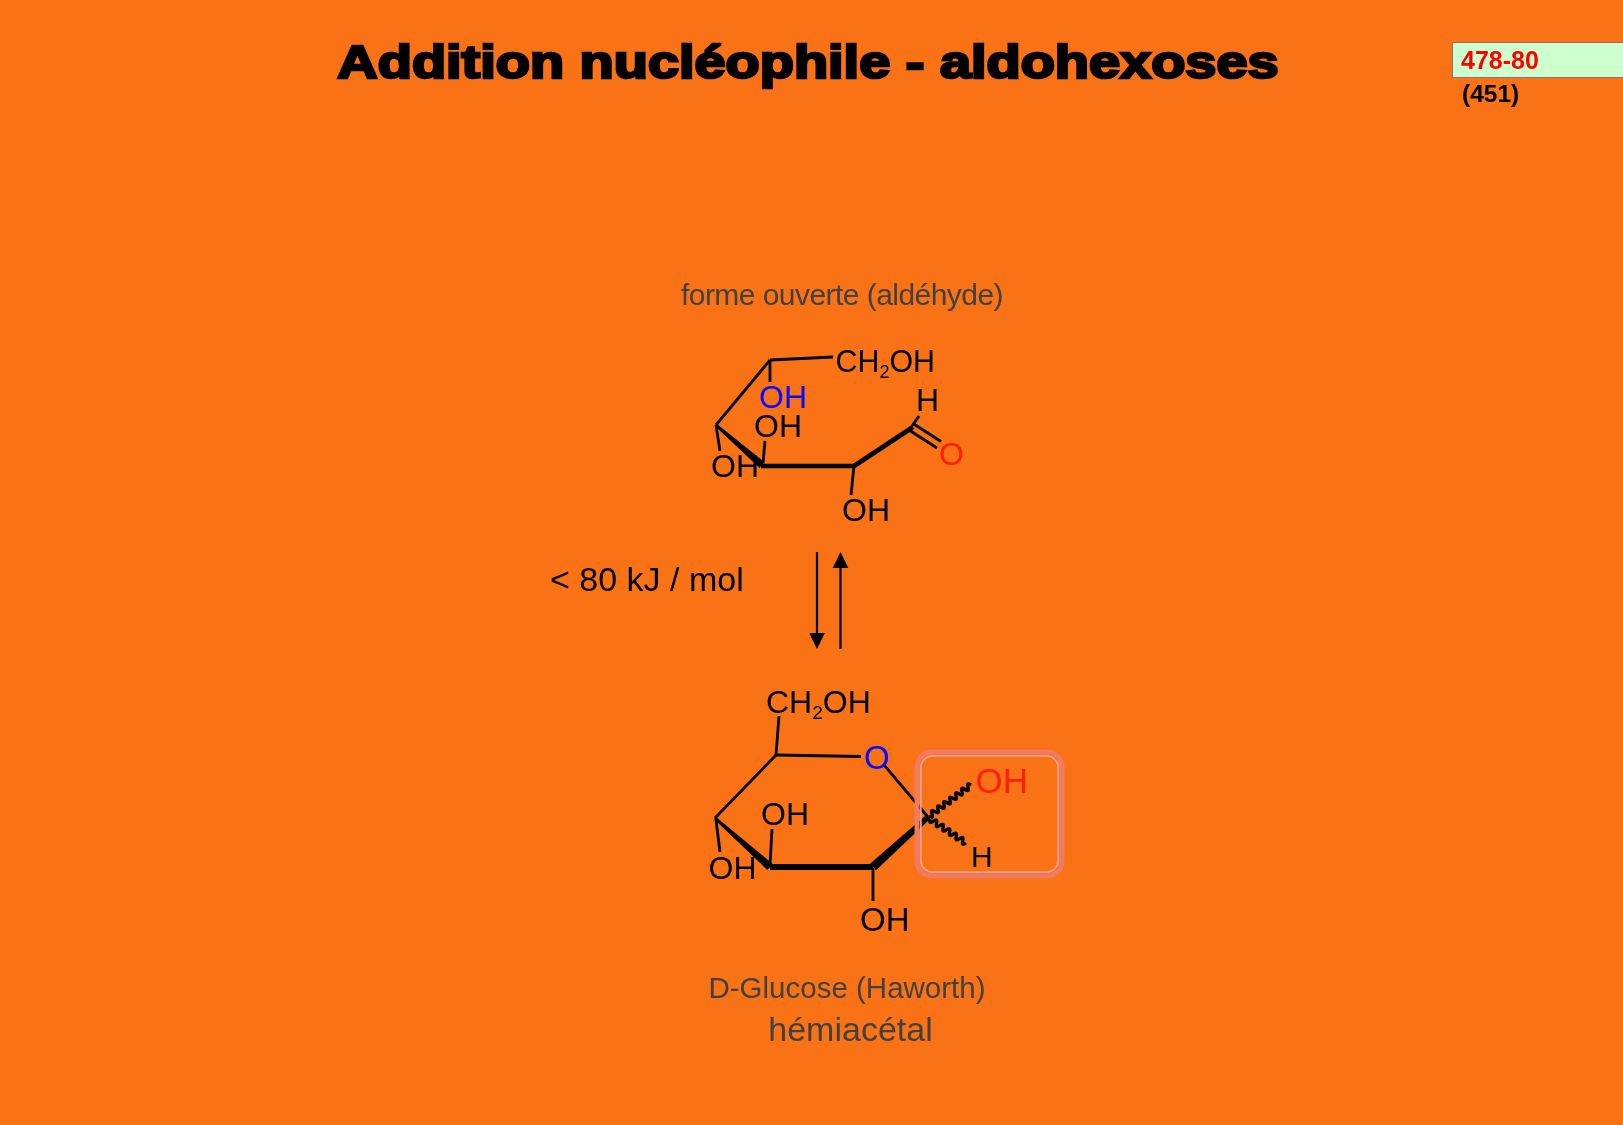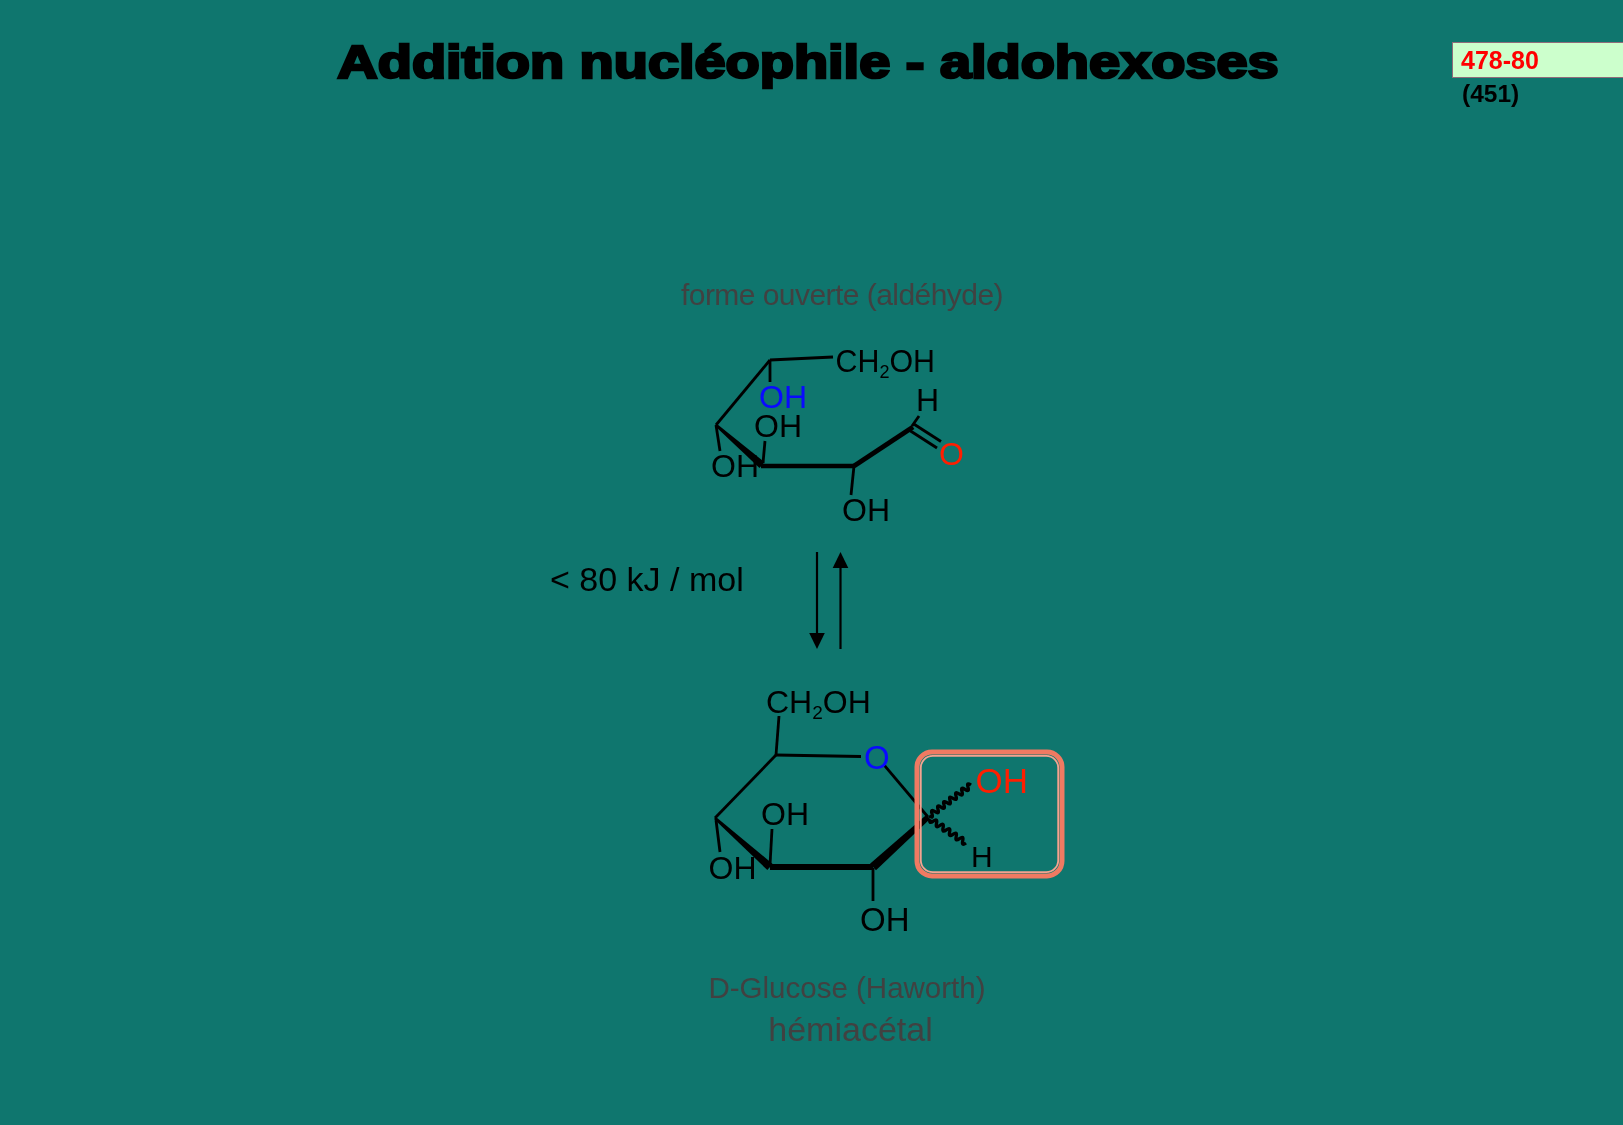--- a/index.html
+++ b/index.html
@@ -1,15 +1,15 @@
 <!DOCTYPE html>
 <html><head><meta charset="utf-8">
 <style>
 html,body{margin:0;padding:0;background:#fff;}
-#page{position:relative;width:1623px;height:1125px;background:#0f766e;overflow:hidden;font-family:"Liberation Sans",sans-serif;}
+#page{position:relative;width:1623px;height:1125px;background:#f97316;overflow:hidden;font-family:"Liberation Sans",sans-serif;}
 </style></head>
 <body>
 <div id="page">
 <svg width="1623" height="1125" viewBox="0 0 1623 1125" font-family="Liberation Sans, sans-serif">
 
   <g transform="translate(808,78) scale(1.19,1)">
         <text x="0" y="0" text-anchor="middle" font-size="47" font-weight="bold" fill="#000" stroke="#000" stroke-width="2.6">Addition nucléophile - aldohexoses</text>
       </g>
 
   <rect x="1452.5" y="42.5" width="175" height="35" fill="#ccffcc" stroke="#916b7b" stroke-width="1"></rect>

